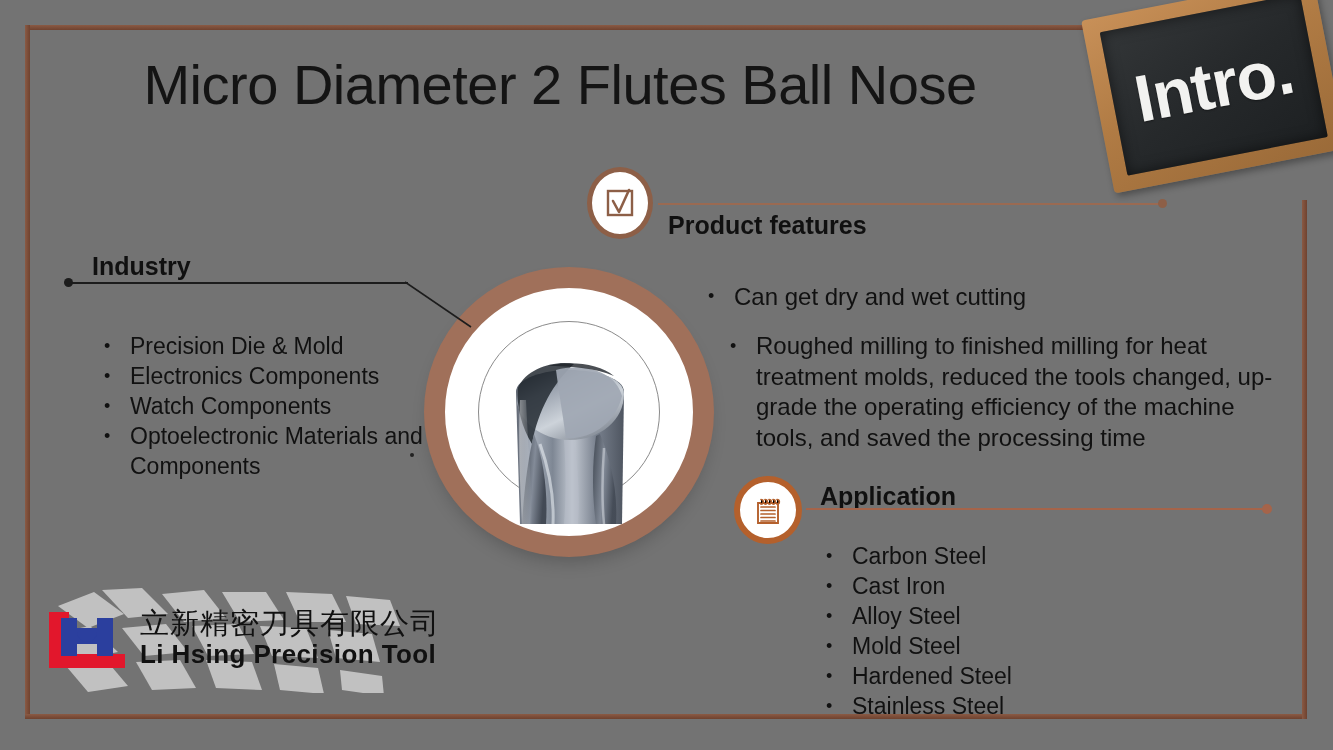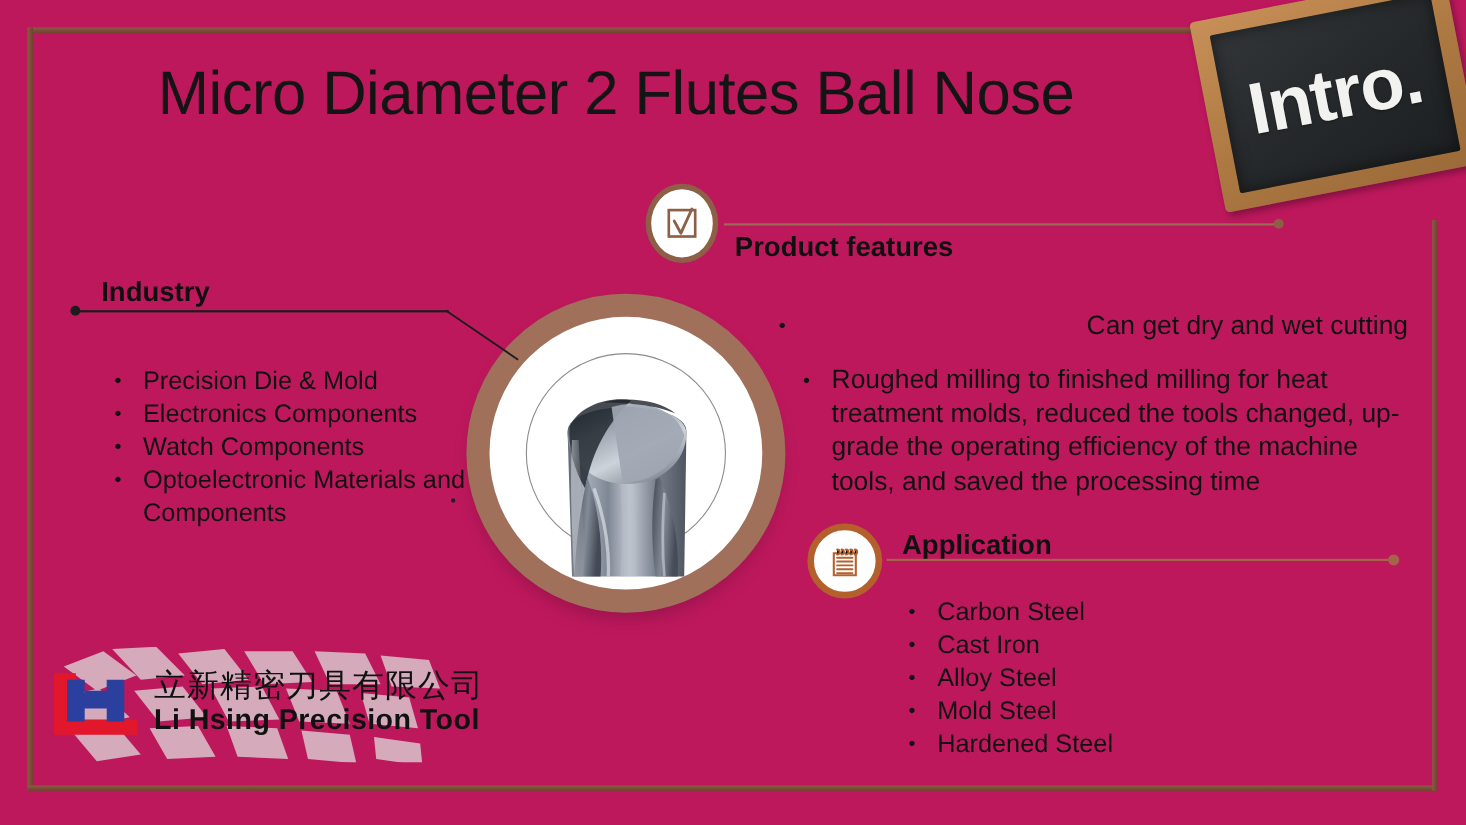--- a/index.html
+++ b/index.html
@@ -1,17 +1,17 @@
 <!DOCTYPE html>
 <html><head>
 <meta charset="utf-8">
 <style>
   html,body{margin:0;padding:0;background:#ffffff;}
   body{width:1333px;height:750px;overflow:hidden;font-family:"Liberation Sans",sans-serif;}
-  #slide{position:relative;width:1333px;height:750px;background:#be185d;overflow:hidden;}
+  #slide{position:relative;width:1333px;height:750px;background:#737373;overflow:hidden;}
 
   
   .frame-line{position:absolute;background:#7b4c38;}
   .frame-top{left:25px;top:25px;width:1282px;height:5px;
     background:linear-gradient(180deg,#8a5a44 0%,#6f422f 100%);}
   .frame-left{left:25px;top:25px;width:5px;height:694px;
     background:linear-gradient(90deg,#8a5a44 0%,#6f422f 100%);}
   .frame-bottom{left:25px;top:714px;width:1282px;height:5px;
     background:linear-gradient(180deg,#8a5a44 0%,#6f422f 100%);}
   .frame-right-lower{left:1302px;top:200px;width:5px;height:519px;
@@ -83,21 +83,21 @@
     font-size:18px;line-height:inherit;color:#111;}
 
   
   .ind-blk{left:96px;top:290px;width:350px;margin-top:41px;}
   .ind-blk li{font-size:23px;line-height:30px;}
 
   
   .pf1{left:662px;top:213px;width:600px;}
   .pf1 li{font-size:24px;line-height:31px;padding-left:36px;}
   .pf2{left:700px;top:281px;width:580px;}
-  .pf2 li{font-size:24px;line-height:31px;padding-left:38px;text-align:right;}
+  .pf2 li{font-size:24px;line-height:31px;padding-left:38px;}
   .pf3{left:722px;top:331px;width:570px;}
   .pf3 li{font-size:24px;line-height:30.5px;padding-left:40px;}
 
   
   .app-blk{left:818px;top:524px;width:420px;margin-top:17px;}
   .app-blk li{font-size:23px;line-height:30px;padding-left:38px;}
 
   
   .logo-wrap{position:absolute;left:40px;top:588px;width:400px;height:105px;}
   .logo-watermark{position:absolute;left:0;top:0;width:400px;height:105px;opacity:1;}
@@ -237,20 +237,21 @@
   <div class="sec-head" style="left:820px;top:482px;">Application</div>
   <div class="hline app-line"></div>
   <div class="hdot app-dot"></div>
   <div class="blk app-blk">
     <ul class="bl">
       <li>Carbon Steel</li>
       <li>Cast Iron</li>
       <li>Alloy Steel</li>
       <li>Mold Steel</li>
       <li>Hardened Steel</li>
+      <li>Stainless Steel</li>
     </ul>
   </div>
 
   <div class="logo-wrap">
     <svg class="logo-watermark" viewBox="0 0 400 105">
       <g fill="#dcdcdc" opacity=".75">
         <path d="M18 18 l36 -14 l30 22 l-36 14 z"></path>
         <path d="M62 2 l40 -2 l26 26 l-40 4 z"></path>
         <path d="M122 6 l42 -4 l22 28 l-42 4 z"></path>
         <path d="M182 4 l44 0 l18 28 l-44 2 z"></path>

